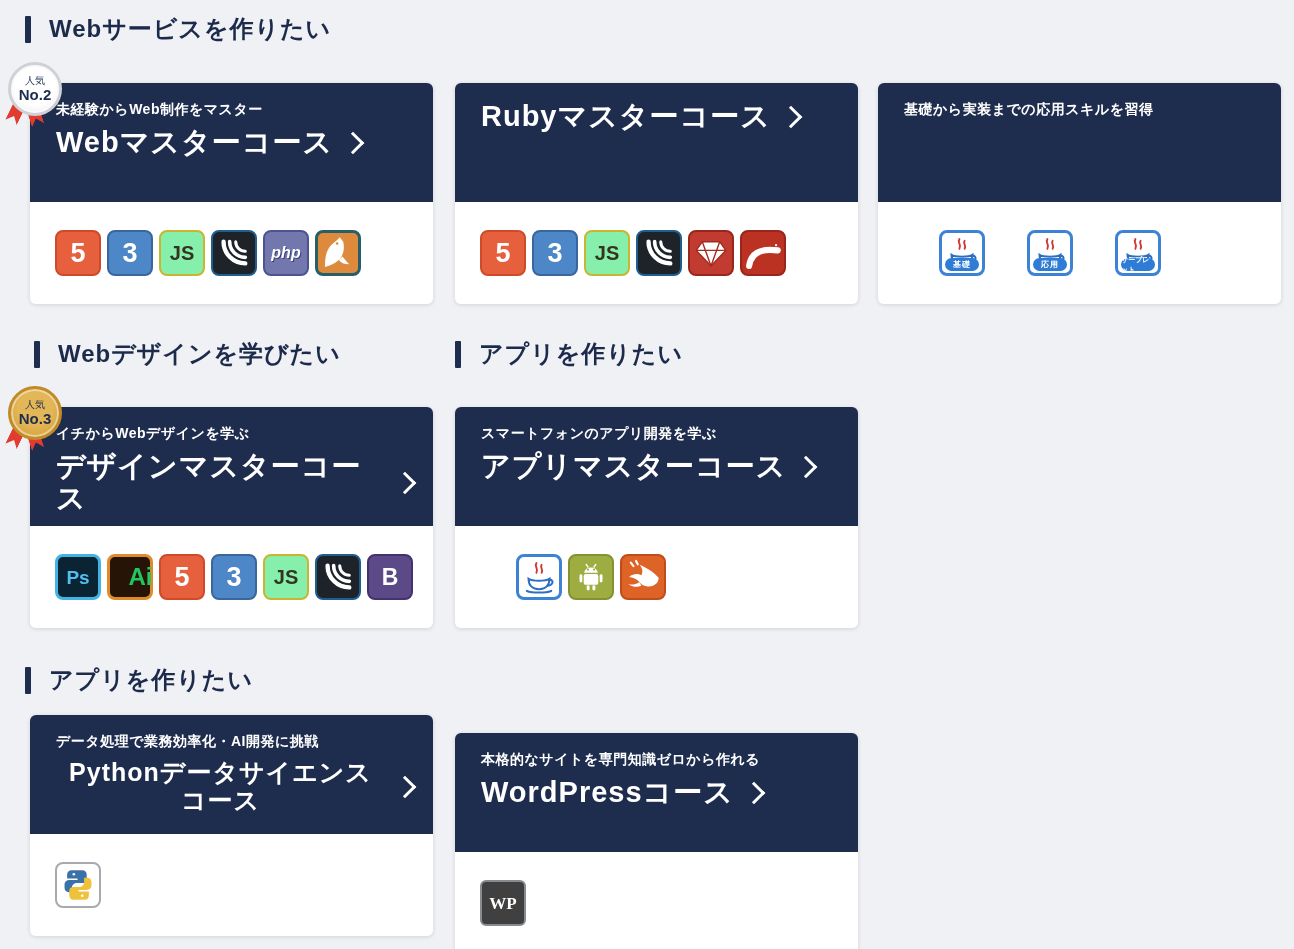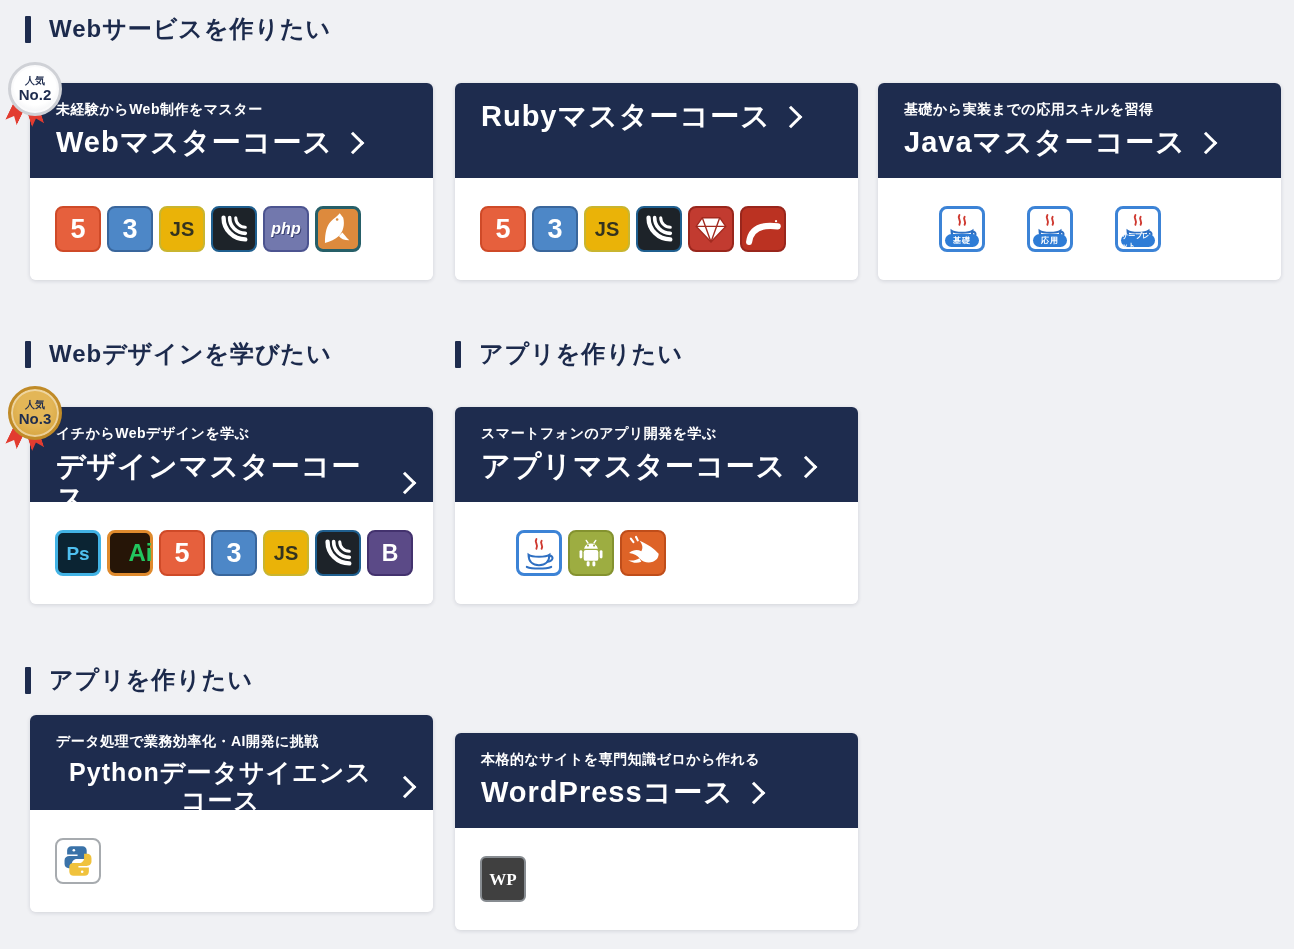--- a/index.html
+++ b/index.html
@@ -8,39 +8,39 @@
     background:var(--background,#f0f1f4);
     font-family:"Liberation Sans","DejaVu Sans",sans-serif;
   }
   
   .sec-head{position:absolute;display:flex;align-items:center;gap:18px;height:28px;}
   .sec-bar{width:6px;height:27px;background:var(--navy,#1e2c4e);border-radius:1px;}
   .sec-title{font-size:24px;font-weight:600;color:var(--heading_text,#1c2a4c);letter-spacing:1px;}
   
   .card{position:absolute;width:403px;border-radius:6px;
         box-shadow:0 1px 4px rgba(20,30,60,.14);cursor:pointer;}
-  .card-head{height:95px;background:var(--navy,#1e2c4e);border-radius:6px 6px 0 0;
+  .card-head{height:119px;background:var(--navy,#1e2c4e);border-radius:6px 6px 0 0;
              padding:18px 20px 0 26px;box-sizing:border-box;}
   .card-subtitle{font-size:14px;font-weight:bold;color:#fff;letter-spacing:.5px;margin-bottom:8px;}
   .card-title{font-size:29px;font-weight:bold;color:#fff;letter-spacing:1px;
               display:flex;align-items:center;line-height:1.1;}
   .title-sm{font-size:25px;text-align:center;}
   .chev{width:13px;height:13px;border-top:3.5px solid #fff;border-right:3.5px solid #fff;
         transform:rotate(45deg);display:inline-block;margin-left:12px;flex:0 0 auto;}
   .card-body{height:102px;background:var(--card_bg,#fff);border-radius:0 0 6px 6px;
              display:flex;align-items:center;gap:6px;padding-left:25px;box-sizing:border-box;}
   
   .tech-icon{width:46px;height:46px;border-radius:8px;box-sizing:border-box;position:relative;
              display:flex;align-items:center;justify-content:center;flex:0 0 auto;
              border:2px solid transparent;}
   .tech-icon svg{width:40px;height:40px;display:block;}
   .glyph{font-weight:bold;font-size:27px;color:#fff;line-height:1;}
   .t-html5{background:#e6603d;border-color:#cf4a28;}
   .t-css3{background:#4d87c7;border-color:#39669c;}
-  .t-js{background:#eab308;border-color:#c9b52f;}
+  .t-js{background:#86efac;border-color:#c9b52f;}
   .t-js .glyph{font-size:20px;color:#33331f;}
   .t-jquery{background:#1d2329;border-color:#1f5f8f;}
   .t-php{background:#7278ad;border-color:#4c5490;}
   .t-php .glyph{font-size:16px;font-style:italic;text-shadow:1px 1px 0 #3a4070;}
   .t-mysql{background:#dd8a3d;border-color:#265f68;border-width:3px;}
   .t-ruby{background:#c23b30;border-color:#99261c;}
   .t-rails{background:#bb3222;border-color:#99261c;}
   .t-java{background:#fff;border-color:#3c83d6;border-width:3px;margin-left:36px;}
   .t-ps{background:#0b2433;border-color:#42b3e5;border-width:3px;}
   .t-ps .glyph{font-size:19px;color:#4fc0f0;}
@@ -64,31 +64,31 @@
   .ribbon-l{left:3px;top:32px;transform:rotate(26deg);}
   .ribbon-r{left:19px;top:34px;transform:rotate(-18deg);}
   .badge-circle{position:absolute;inset:0;border-radius:50%;z-index:1;
                 display:flex;flex-direction:column;align-items:center;justify-content:center;}
   .badge[data-variant="silver"] .badge-circle{
      background:radial-gradient(circle at 50% 40%,#ffffff 55%,#e4e5e9 100%);
      border:3px solid #cfd1d6;box-shadow:inset 0 0 0 2px #fafafb;}
   .badge[data-variant="gold"] .badge-circle{
      background:radial-gradient(circle at 50% 40%,#e3b657 45%,#cf9a30 100%);
      border:3px solid #c08b28;box-shadow:inset 0 0 0 2px rgba(255,255,255,.45);}
-  .badge-top{font-size:10px;font-weight:bold;color:var(--badge_text,#1e2c4e);line-height:1.2;}
+  .badge-top{font-size:10px;font-weight:normal;color:var(--badge_text,#1e2c4e);line-height:1.2;}
   .badge-rank{font-size:15px;font-weight:bold;color:var(--badge_text,#1e2c4e);line-height:1.1;}
 </style>
 </head>
 <body>
 
 <div class="sec-head" style="left:25px;top:15px">
   <span class="sec-bar"></span>
   <span class="sec-title">Webサービスを作りたい</span>
 </div>
-<div class="sec-head" style="left:25px;top:340px">
+<div class="sec-head" style="left:34px;top:340px">
   <span class="sec-bar"></span>
   <span class="sec-title">Webデザインを学びたい</span>
 </div>
 <div class="sec-head" style="left:455px;top:340px">
   <span class="sec-bar"></span>
   <span class="sec-title">アプリを作りたい</span>
 </div>
 <div class="sec-head" style="left:25px;top:666px">
   <span class="sec-bar"></span>
   <span class="sec-title">アプリを作りたい</span>
@@ -187,24 +187,20 @@
             <circle cx="38" cy="14" r="1.3"></circle>
           </g>
         </svg>
       </div>
     </div>
 </div>
 
 <div class="card" style="left:878px;top:83px">
   <div class="card-head">
     <div class="card-subtitle">基礎から実装までの応用スキルを習得</div>
-    <div class="card-title">
-      <span>Javaマスターコース</span>
-      <span class="chev"></span>
-    </div>
   </div>
   <div class="card-body">
       <div class="tech-icon t-java">
         <svg viewBox="0 0 46 46">
           <g fill="none" stroke="#2e6fc2" stroke-width="2.4" stroke-linecap="round">
             <path d="M11 25 c4 3 20 3 24 0 c0 8 -5 12 -12 12 c-7 0 -12 -4 -12 -12 z"></path>
             <path d="M35 26 c5 0 5 6 -2 7"></path>
             <path d="M9 39 c6 2.5 22 2.5 28 0"></path>
           </g>
           <g fill="none" stroke="#cf3930" stroke-width="2.2" stroke-linecap="round">

